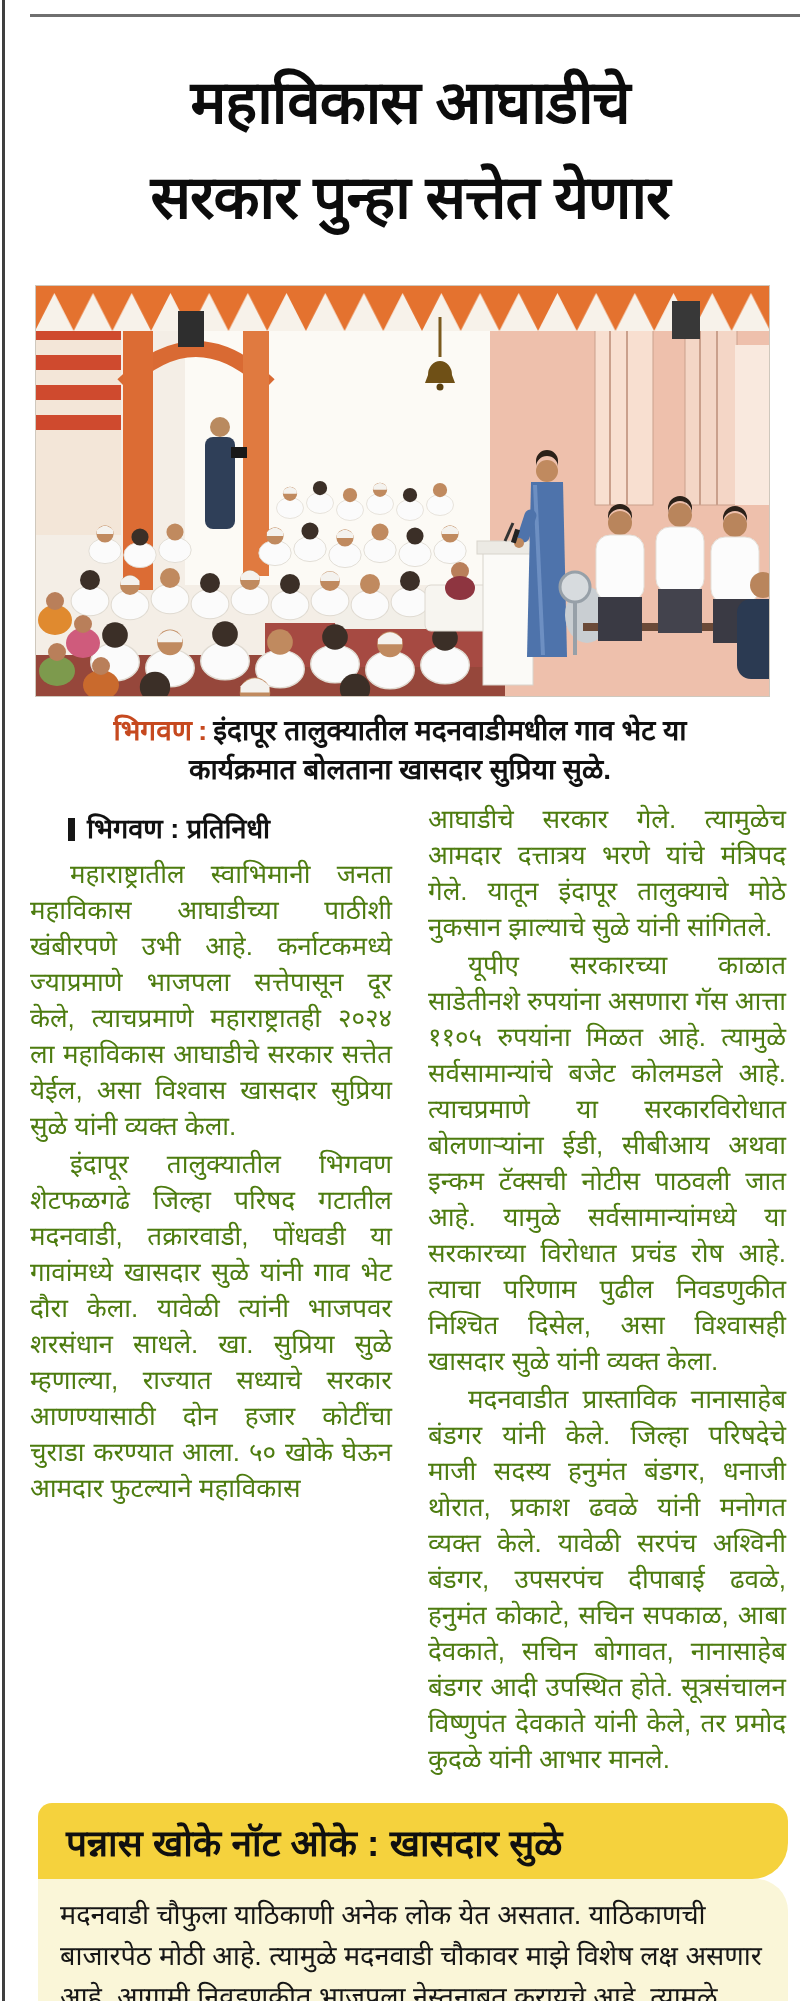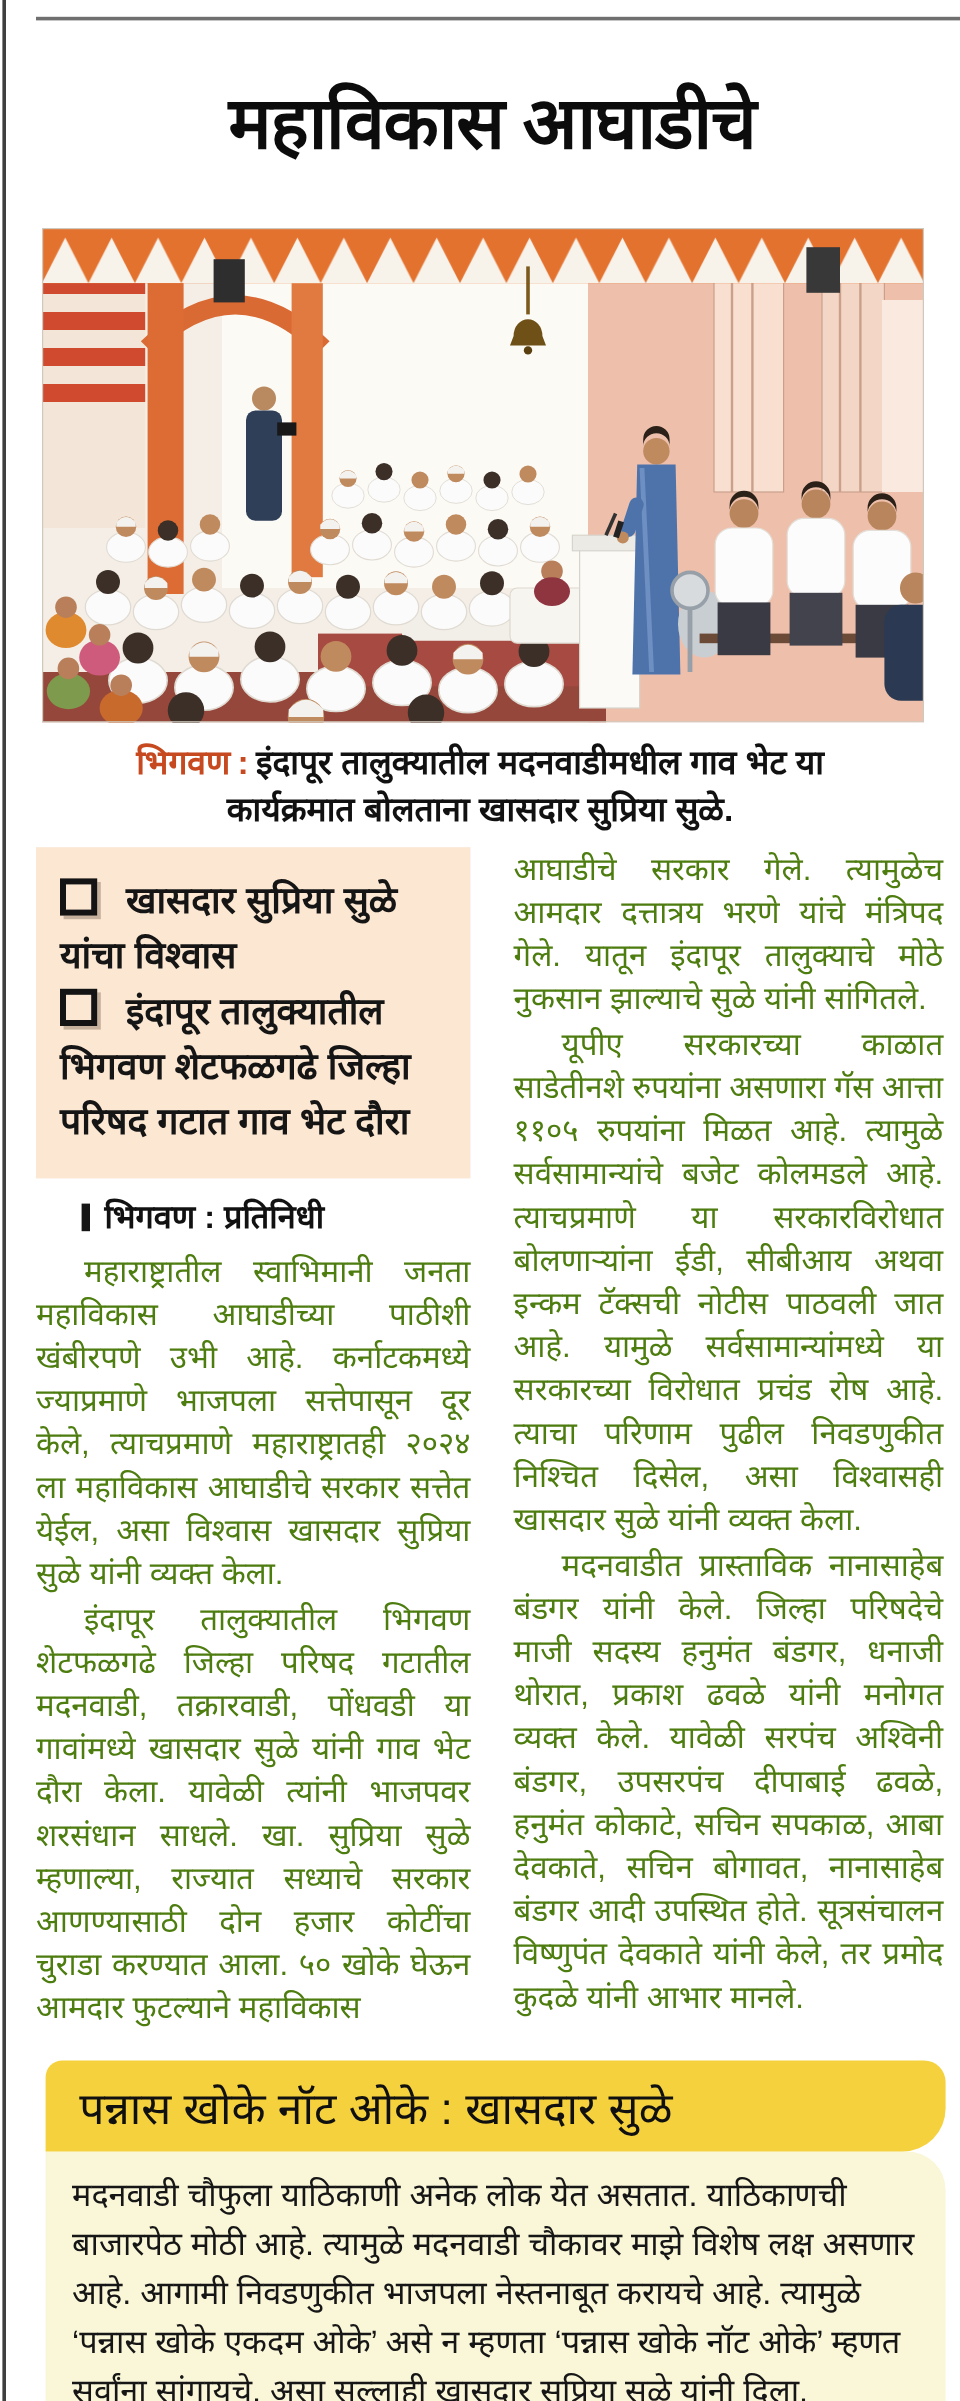--- a/index.html
+++ b/index.html
@@ -86,21 +86,21 @@
   p.indent{text-indent:40px;}
   p.para + p.para{margin-top:2px;}
 
   .bottom-box{margin:26px 12px 0 38px;width:750px;position:relative;}
   .bb-band{
     background:#f5d23d;
     border-radius:14px 18px 36px 0;
     height:76px;
     display:flex;align-items:center;
     padding-left:28px;
-    font-size:37px;font-weight:normal;color:#101010;
+    font-size:37px;font-weight:bold;color:#101010;
     position:relative;z-index:2;
     box-sizing:border-box;
   }
   .bb-body{
     background:#faf6d8;
     border-radius:0 32px 6px 6px;
     padding:16px 26px 18px 22px;
     box-sizing:border-box;
   }
   .bb-body p{
@@ -109,20 +109,21 @@
 </style>
 </head>
 <body>
 
 <div class="page">
   <div class="edge-rule"></div>
   <div class="top-rule"></div>
 
   <h1 class="headline">
     <div>महाविकास आघाडीचे</div>
+    <div>सरकार पुन्हा सत्तेत येणार</div>
   </h1>
 
   <figure class="photo-wrap" style="margin-top:40px">
     <svg width="735" height="412" viewBox="0 0 735 412">
       <defs>
         <pattern id="penn" width="38.7" height="46" patternUnits="userSpaceOnUse">
           <polygon points="0,46 38.7,46 19.35,8" fill="#f7f2ea"></polygon>
         </pattern>
         <g id="p1">
             <ellipse cx="0" cy="20" rx="18" ry="14" fill="#fbfbfb" stroke="#e0dbd2" stroke-width="1"></ellipse>
@@ -298,28 +299,20 @@
       <rect x="0.5" y="0.5" width="734" height="411" fill="none" stroke="#cfc8bd"></rect>
     </svg>
   </figure>
 
   <div class="caption">
     <span class="loc">भिगवण</span><span class="sep">:</span><span>इंदापूर तालुक्यातील मदनवाडीमधील गाव भेट या कार्यक्रमात बोलताना खासदार सुप्रिया सुळे.</span>
   </div>
 
   <div class="columns">
     <div class="col-left">
-      <div class="hl-box">
-        <div class="hl-item">
-          <span class="sq"></span><span>खासदार सुप्रिया सुळे यांचा विश्वास</span>
-        </div>
-        <div class="hl-item">
-          <span class="sq"></span><span>इंदापूर तालुक्यातील भिगवण शेटफळगढे जिल्हा परिषद गटात गाव भेट दौरा</span>
-        </div>
-      </div>
       <div class="byline">
         <span class="byline-bar"></span><span>भिगवण : प्रतिनिधी</span>
       </div>
       <p class="para indent">महाराष्ट्रातील स्वाभिमानी जनता महाविकास आघाडीच्या पाठीशी खंबीरपणे उभी आहे. कर्नाटकमध्ये ज्याप्रमाणे भाजपला सत्तेपासून दूर केले, त्याचप्रमाणे महाराष्ट्रातही २०२४ ला महाविकास आघाडीचे सरकार सत्तेत येईल, असा विश्वास खासदार सुप्रिया सुळे यांनी व्यक्त केला.</p>
       <p class="para indent">इंदापूर तालुक्यातील भिगवण शेटफळगढे जिल्हा परिषद गटातील मदनवाडी, तक्रारवाडी, पोंधवडी या गावांमध्ये खासदार सुळे यांनी गाव भेट दौरा केला. यावेळी त्यांनी भाजपवर शरसंधान साधले. खा. सुप्रिया सुळे म्हणाल्या, राज्यात सध्याचे सरकार आणण्यासाठी दोन हजार कोटींचा चुराडा करण्यात आला. ५० खोके घेऊन आमदार फुटल्याने महाविकास</p>
     </div>
     <div class="col-right">
       <p class="para">आघाडीचे सरकार गेले. त्यामुळेच आमदार दत्तात्रय भरणे यांचे मंत्रिपद गेले. यातून इंदापूर तालुक्याचे मोठे नुकसान झाल्याचे सुळे यांनी सांगितले.</p>
       <p class="para indent">यूपीए सरकारच्या काळात साडेतीनशे रुपयांना असणारा गॅस आत्ता ११०५ रुपयांना मिळत आहे. त्यामुळे सर्वसामान्यांचे बजेट कोलमडले आहे. त्याचप्रमाणे या सरकारविरोधात बोलणाऱ्यांना ईडी, सीबीआय अथवा इन्कम टॅक्सची नोटीस पाठवली जात आहे. यामुळे सर्वसामान्यांमध्ये या सरकारच्या विरोधात प्रचंड रोष आहे. त्याचा परिणाम पुढील निवडणुकीत निश्चित दिसेल, असा विश्वासही खासदार सुळे यांनी व्यक्त केला.</p>
       <p class="para indent">मदनवाडीत प्रास्ताविक नानासाहेब बंडगर यांनी केले. जिल्हा परिषदेचे माजी सदस्य हनुमंत बंडगर, धनाजी थोरात, प्रकाश ढवळे यांनी मनोगत व्यक्त केले. यावेळी सरपंच अश्विनी बंडगर, उपसरपंच दीपाबाई ढवळे, हनुमंत कोकाटे, सचिन सपकाळ, आबा देवकाते, सचिन बोगावत, नानासाहेब बंडगर आदी उपस्थित होते. सूत्रसंचालन विष्णुपंत देवकाते यांनी केले, तर प्रमोद कुदळे यांनी आभार मानले.</p>

